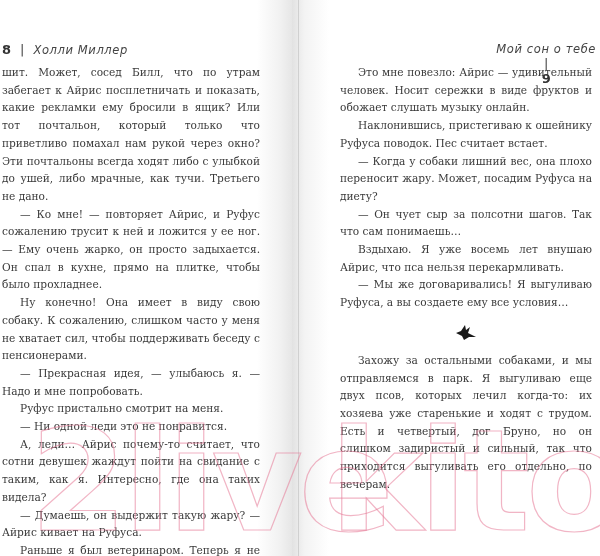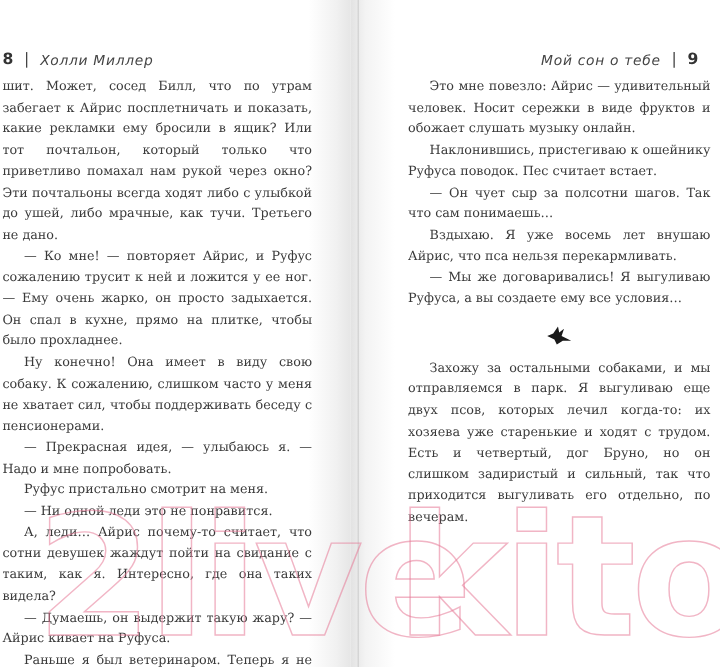--- a/index.html
+++ b/index.html
@@ -9,21 +9,21 @@
     color:#3a3a3a;
   }
   .spread { position:absolute; left:0; top:0; width:600px; height:556px; }
   .page { position:absolute; top:0; height:556px; background:#fff; }
   .page.left { left:0; width:292px; background:linear-gradient(to right,#ffffff 0%,#ffffff 88%,#f1f1f1 96%,#e6e6e6 100%); }
   .page.right { left:292px; width:308px; background:linear-gradient(to right,#e2e2e2 0%,#f3f3f3 4%,#ffffff 12%,#ffffff 100%); }
   .gutter { position:absolute; left:298px; top:0; width:1px; height:556px; background:#d0d0d0; }
 
   .header { position:absolute; top:42px; font-size:12px; display:flex; align-items:center; }
   .left .header { left:2px; }
-  .right .header { right:18px; }
+  .right .header { right:4px;flex-direction:column; }
   .pnum { font-family:"DejaVu Sans", sans-serif; font-weight:bold; font-size:13px; color:#333; }
   .sep { font-family:"DejaVu Sans", sans-serif; font-size:13px; color:#444; margin:0 9px; }
   .runner { font-family:"DejaVu Sans", sans-serif; font-style:italic; font-size:11.5px; color:#444; letter-spacing:0.6px;text-align:center; }
 
   .text { position:absolute; top:64px; font-size:10.6px; line-height:17.7px; text-align:justify; }
   .left .text { left:2px; width:258px; }
   .right .text { left:48px; width:252px; }
   .text p { margin:0; text-indent:0; }
   .text p.ind { text-indent:18px; }
   .ornament { text-align:center; height:32px; margin:6px 0 2px 0; }
@@ -59,20 +59,21 @@
   <div class="page right">
     <div class="header">
       <span class="runner">Мой сон о тебе</span>
       <span class="sep">|</span>
       <span class="pnum">9</span>
     </div>
     <div class="text">
       <div id="right-text-a">
           <p class="ind">Это мне повезло: Айрис — удивительный человек. Носит сережки в виде фруктов и обожает слушать музыку онлайн.</p>
           <p class="ind">Наклонившись, пристегиваю к ошейнику Руфуса поводок. Пес считает встает.</p>
+          <p class="ind">— Когда у собаки лишний вес, она плохо переносит жару. Может, посадим Руфуса на диету?</p>
           <p class="ind">— Он чует сыр за полсотни шагов. Так что сам понимаешь…</p>
           <p class="ind">Вздыхаю. Я уже восемь лет внушаю Айрис, что пса нельзя перекармливать.</p>
           <p class="ind">— Мы же договаривались! Я выгуливаю Руфуса, а вы создаете ему все условия…</p>
         </div>
       <div class="ornament">
         <svg viewBox="0 0 22 18">
           <path d="M1 9 L6 7 L10 1 L11 6 L15 3 L13 9 L21 13 L14 13 L9 16 L7 12 Z" fill="#1a1a1a"></path>
         </svg>
       </div>
       <div id="right-text-b">

